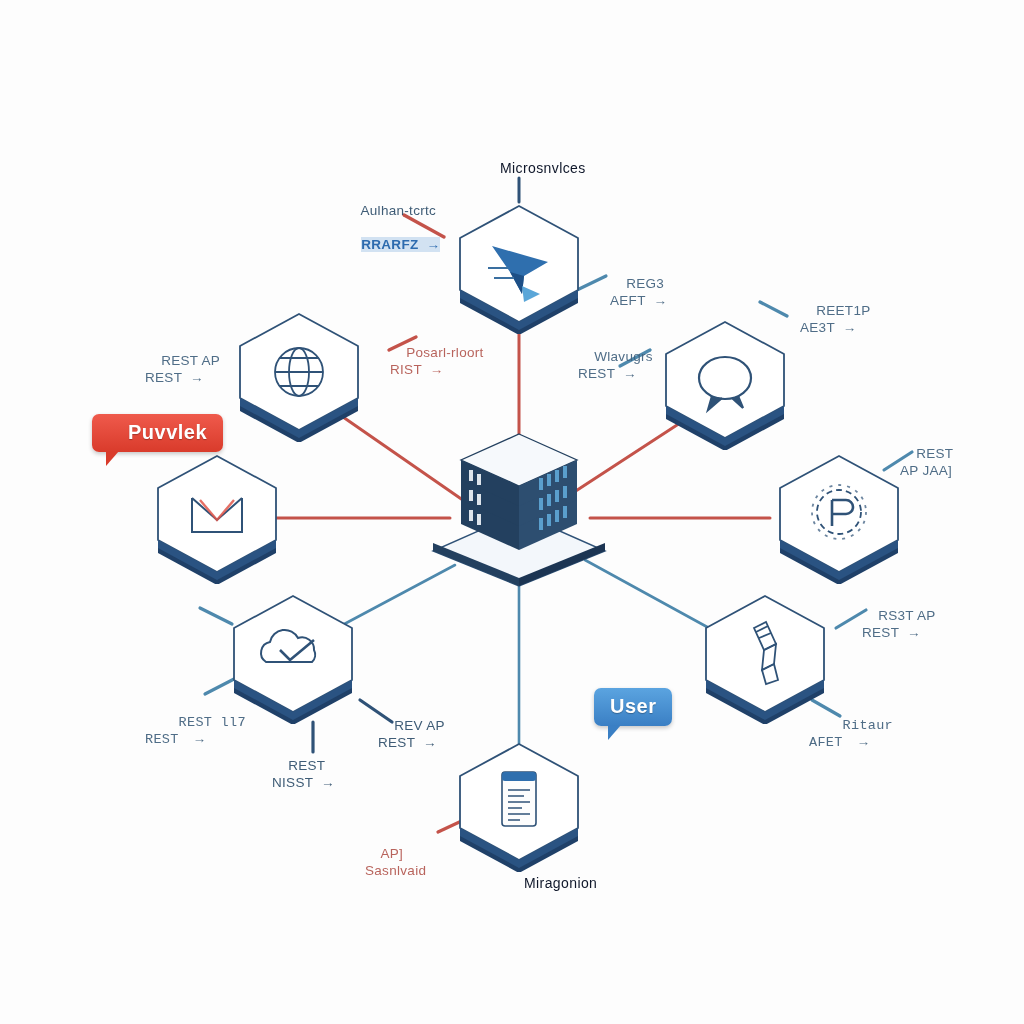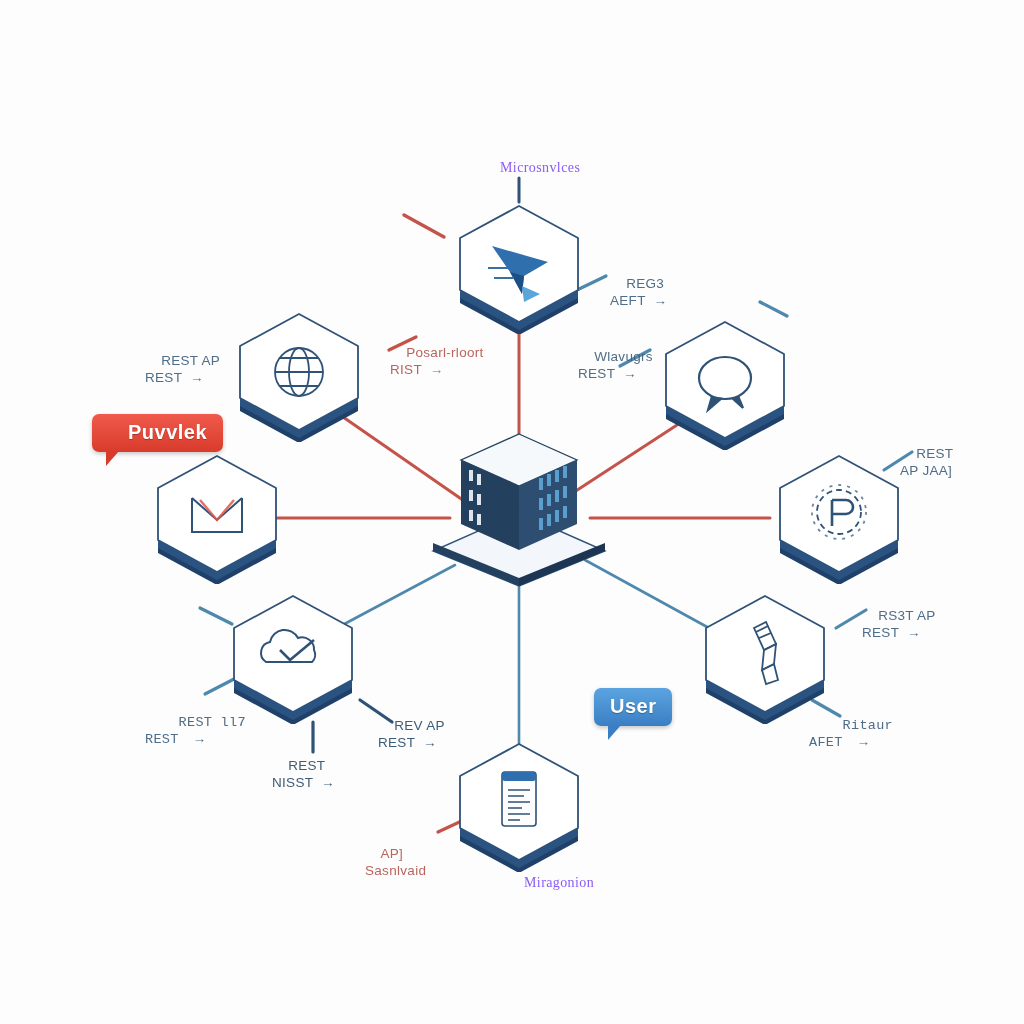--- a/index.html
+++ b/index.html
@@ -6,21 +6,21 @@
   body{width:1024px;height:1024px;overflow:hidden;
        font-family:"Liberation Sans","DejaVu Sans",sans-serif;}
   #stage{position:relative;width:1024px;height:1024px;background:#fdfdfd;}
   #wires{position:absolute;inset:0;width:1024px;height:1024px;}
   .node{position:absolute;width:150px;height:132px;}
   .node svg{position:absolute;inset:0;width:150px;height:132px;}
   .lbl{position:absolute;color:#41617d;font-size:13.5px;line-height:17px;
        letter-spacing:.3px;white-space:pre;opacity:.92;}
   .lbl.red{color:#b3574f;}
   .lbl.dark{color:#2f4f6b;}
-  .title{position:absolute;color:#8b5cf6;font-size:14px;letter-spacing:.4px;white-space:pre;font-family:Liberation Serif, serif;}
+  .title{position:absolute;color:#0f172a;font-size:14px;letter-spacing:.4px;white-space:pre;}
   .badge{position:absolute;font-size:20px;font-weight:bold;color:#fff;
          padding:7px 16px 8px;border-radius:7px;letter-spacing:.5px;
          text-shadow:0 1px 1px rgba(0,0,0,.28);}
   .badge:after{content:"";position:absolute;left:14px;bottom:-14px;
          border-width:15px 13px 0 0;border-style:solid;}
   .badge.red{background:linear-gradient(#ef5a4c,#d93b2b);
          box-shadow:0 2px 4px rgba(0,0,0,.22);padding-left:36px;}
   .badge.red:after{border-color:#d93b2b transparent transparent transparent;}
   .badge.blue{background:linear-gradient(#5ba4e0,#3a7fc4);
          box-shadow:0 2px 4px rgba(0,0,0,.22);padding-left:16px;}
@@ -214,37 +214,44 @@
           <line x1="64" y1="62" x2="86" y2="62"></line>
             <line x1="64" y1="68" x2="78" y2="68"></line>
           <line x1="64" y1="74" x2="86" y2="74"></line>
             <line x1="64" y1="80" x2="76" y2="80"></line>
         </g>
       </g>
     </svg>
   </div>
   <div class="title" style="left:524px;top:875px;">Miragonion</div>
 
+  <div class="lbl dark" style="left:345px;top:185px;">
+    <span>Aulhan-tcrtc</span><br>
+    <span style="background:#cfe0f2;color:#1c5fa8;font-weight:bold;">RRARFZ  →</span>
+  </div>
 
   <div class="lbl" style="left:145px;top:335px;">
     <span>REST AP</span><br><span>REST  →</span>
   </div>
 
   <div class="lbl red" style="left:390px;top:327px;">
     <span>Posarl-rloort</span><br><span>RIST  →</span>
   </div>
 
   <div class="lbl" style="left:578px;top:331px;">
     <span>Wlavugrs</span><br><span>REST  →</span>
   </div>
 
   <div class="lbl" style="left:610px;top:258px;">
     <span>REG3</span><br><span>AEFT  →</span>
   </div>
 
+  <div class="lbl" style="left:800px;top:285px;">
+    <span>REET1P</span><br><span>AE3T  →</span>
+  </div>
 
 
   <div class="lbl" style="left:900px;top:428px;">
     <span>REST</span><br><span>AP JAA]</span>
   </div>
 
   <div class="lbl" style="left:862px;top:590px;">
     <span>RS3T AP</span><br><span>REST  →</span>
   </div>
 

